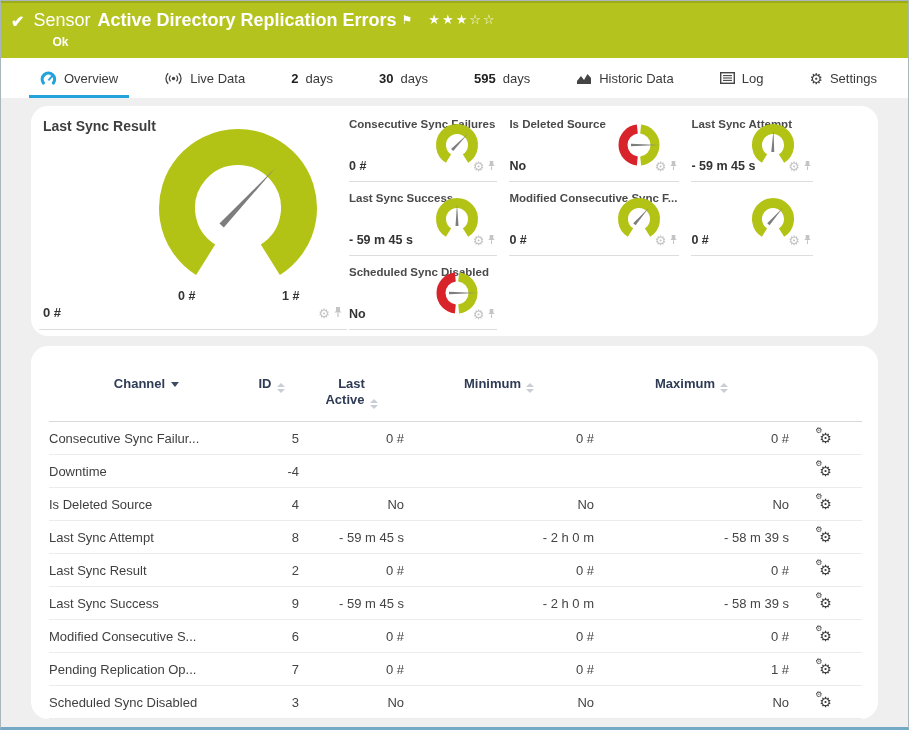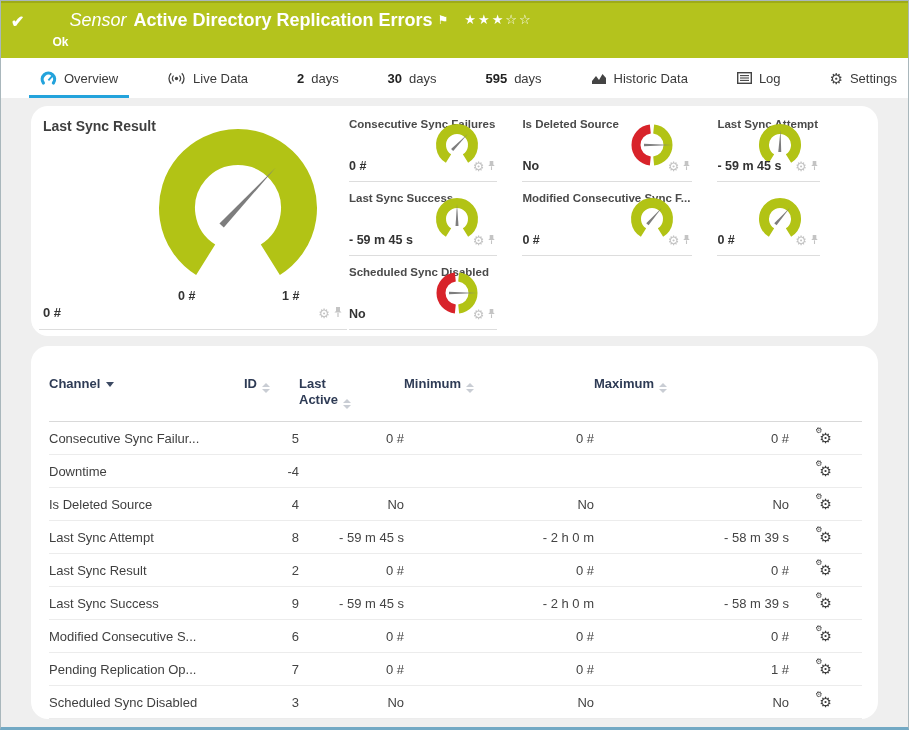--- a/index.html
+++ b/index.html
@@ -17,30 +17,30 @@
 
   
   .sensor-header{
     height:57px;background:#b4c31d;color:#fff;
     display:flex;align-items:flex-start;
     padding:8px 0 0 10px;box-sizing:border-box;
     box-shadow:inset 0 2px 0 rgba(90,100,10,.25);
   }
   .check-icon{font-size:16px;font-weight:bold;margin:3px 9px 0 0;}
   .title-line{font-size:18px;line-height:22px;white-space:nowrap;}
-  .sensor-word{font-style:italic;font-weight:400;margin-right:7px;margin-left:36px;}
+  .sensor-word{font-weight:400;margin-right:7px;}
   .sensor-title{font-weight:700;}
   .flag-icon{font-size:12px;vertical-align:top;margin-left:5px;cursor:pointer;}
   .stars{font-size:13px;margin-left:16px;letter-spacing:2px;cursor:pointer;vertical-align:2px;}
   .status-line{font-size:12px;font-weight:700;margin:4px 0 0 19px;}
 
   
   .tabbar{
     height:40px;background:#ffffff;display:flex;align-items:stretch;
-    justify-content:space-between;padding:0 0 0 28px;font-size:13px;color:#3a3a3a;
+    justify-content:space-between;padding:0 20px 0 28px;font-size:13px;color:#3a3a3a;
   }
   .tab{display:flex;align-items:center;gap:7px;padding:0 11px;position:relative;cursor:pointer;white-space:nowrap;}
   .tab.active::after{content:"";position:absolute;left:0;right:0;bottom:0;height:3px;background:#23a3dc;}
   .tab .tab-num{font-weight:700;color:#222;}
   .tab .tab-icon{display:inline-flex;align-items:center;}
   .tab .gear-char{font-size:15px;color:#444;line-height:1;}
 
   
   .content{padding:8px 30px 0;}
   .card{background:#fff;border-radius:17px;}
@@ -52,32 +52,32 @@
   .gauge-title{position:absolute;left:4px;top:12px;font-weight:700;font-size:14px;color:#3f3f3f;}
   .main-gauge-svg{position:absolute;left:99px;top:16px;}
   .scale-label{position:absolute;font-size:12.5px;font-weight:700;color:#333;}
   .scale-label.min{left:139px;top:183px;}
   .scale-label.max{left:243px;top:183px;}
   .gauge-value{position:absolute;left:4px;bottom:9px;font-size:13px;font-weight:700;color:#333;}
   .block-icons{position:absolute;right:4px;bottom:7px;display:flex;align-items:center;gap:3px;}
   .gear-glyph{color:#c4c4c4;font-size:13px;line-height:1;cursor:pointer;}
 
   
-  .small-grid{position:absolute;left:318px;top:2px;width:464px;display:grid;grid-template-columns:repeat(3,1fr);column-gap:25px;}
+  .small-grid{position:absolute;left:318px;top:2px;width:464px;display:grid;grid-template-columns:repeat(3,1fr);column-gap:12px;}
   .small-block{position:relative;height:73px;border-bottom:1px solid #dddddd;}
   .small-block.empty{border-bottom:none;}
   .sb-title{font-size:11.5px;font-weight:700;color:#4a4a4a;padding:10px 2px 0 0;white-space:nowrap;overflow:hidden;text-overflow:ellipsis;}
   .sb-svg{position:absolute;right:12px;top:13px;}
   .sb-value{position:absolute;left:0;bottom:8px;font-size:12.5px;font-weight:700;color:#333;}
   .sb-icons{position:absolute;right:1px;bottom:6px;display:flex;align-items:center;gap:3px;}
 
   
   table.channels{width:100%;border-collapse:collapse;margin-top:26px;font-size:13px;color:#444;table-layout:fixed;}
-  table.channels th{font-weight:700;color:#2e3b55;padding:4px 0 12px;vertical-align:top;text-align:left;border-bottom:1px solid #d9d9d9;}
-  table.channels th.col-channel{text-align:left;}
+  table.channels th{font-weight:700;color:#2e3b55;padding:4px 0 12px;vertical-align:top;text-align:center;border-bottom:1px solid #d9d9d9;}
+  table.channels th.col-channel{text-align:center;}
   table.channels td{border-top:1px solid #ececec;height:32px;padding:0;text-align:right;white-space:nowrap;overflow:hidden;}
   table.channels tr:first-child td{border-top:none;}
   table.channels td.col-channel{text-align:left;color:#3f3f3f;}
   table.channels td.col-gear{text-align:center;}
   table.channels tbody tr:last-child td{border-bottom:1px solid #ececec;}
   .sort{display:inline-flex;flex-direction:column;gap:2px;margin-left:5px;vertical-align:1px;}
   .sort i{width:0;height:0;border-left:4px solid transparent;border-right:4px solid transparent;display:block;}
   .sort .up{border-bottom:4px solid #c9cdd4;}
   .sort .down{border-top:4px solid #c9cdd4;}
   .caret-down{display:inline-block;width:0;height:0;border-left:4.5px solid transparent;border-right:4.5px solid transparent;border-top:5px solid #3c4a63;margin-left:6px;vertical-align:1px;}

